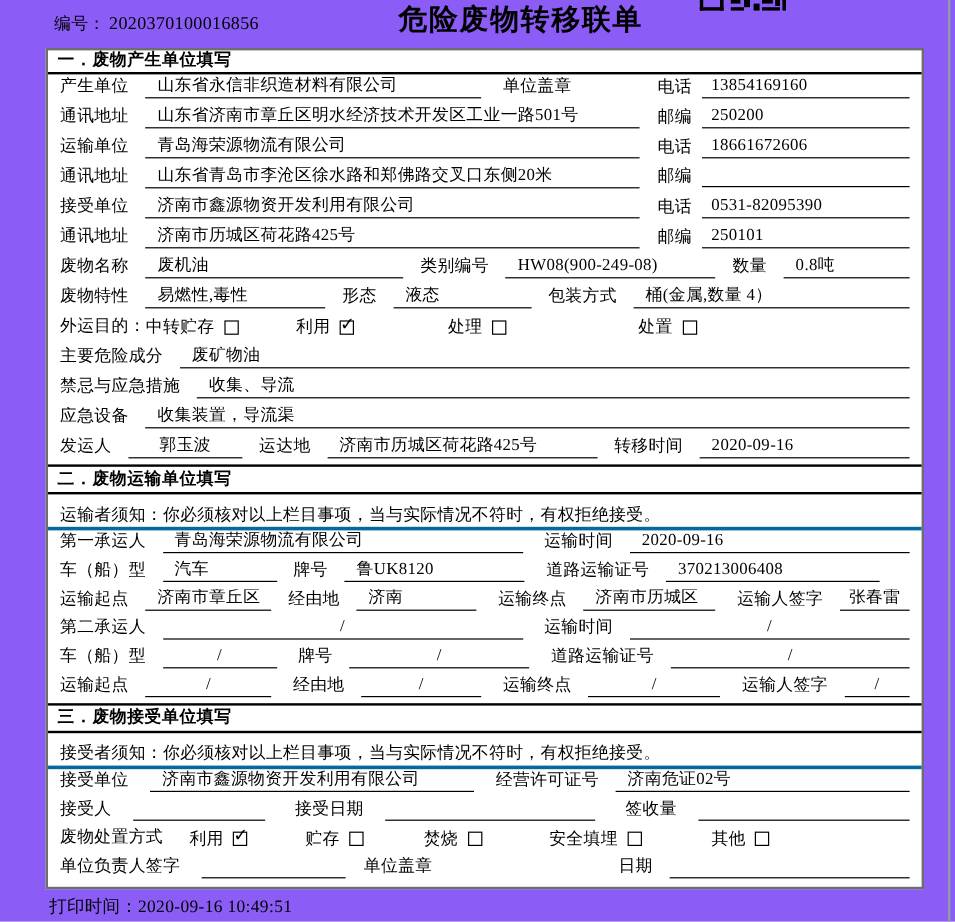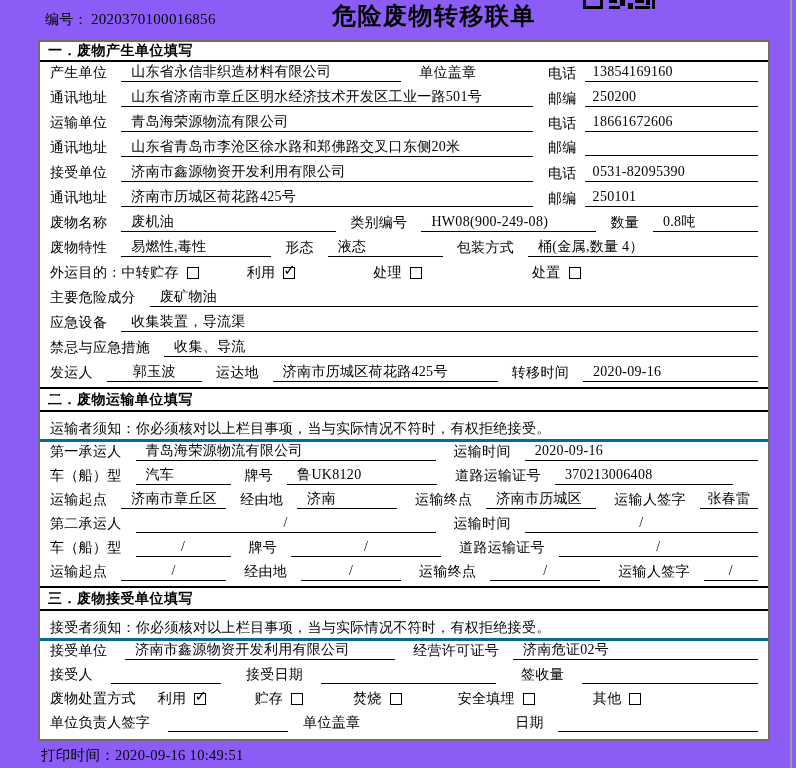--- a/index.html
+++ b/index.html
@@ -161,27 +161,27 @@
           <span class="cb"></span>
         </span>
       </div>
 
       <div class="row">
         <span class="lbl">主要危险成分</span>
         <span class="val grow ml14">废矿物油</span>
       </div>
 
       <div class="row">
+        <span class="lbl">禁忌与应急措施</span>
+        <span class="val grow ml14">收集、导流</span>
+      </div>
+
+      <div class="row">
         <span class="lbl">应急设备</span>
         <span class="val grow ml14">收集装置，导流渠</span>
-      </div>
-
-      <div class="row">
-        <span class="lbl">禁忌与应急措施</span>
-        <span class="val grow ml14">收集、导流</span>
       </div>
 
       <div class="row">
         <span class="lbl">发运人</span>
         <span class="val w95 ctr ml14">郭玉波</span>
         <span class="lbl ml14">运达地</span>
         <span class="val w225 ml14">济南市历城区荷花路425号</span>
         <span class="lbl ml14">转移时间</span>
         <span class="val grow ml14">2020-09-16</span>
       </div>

